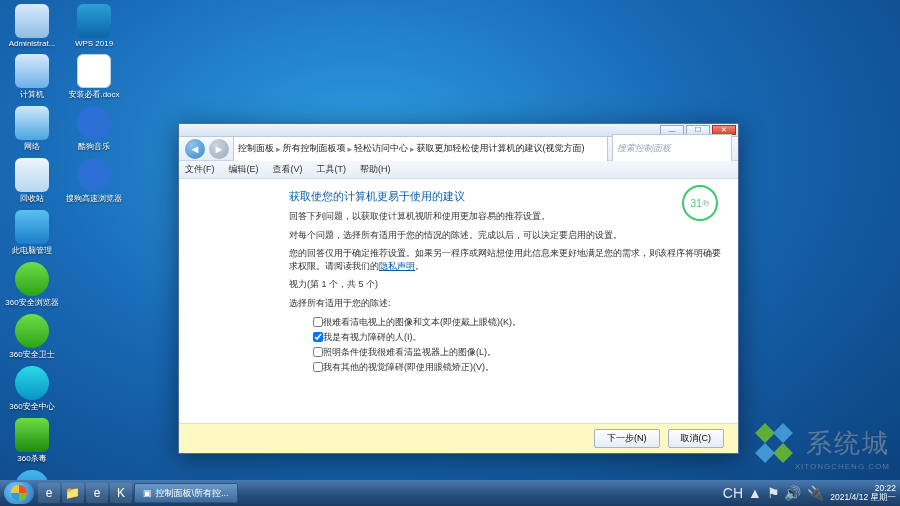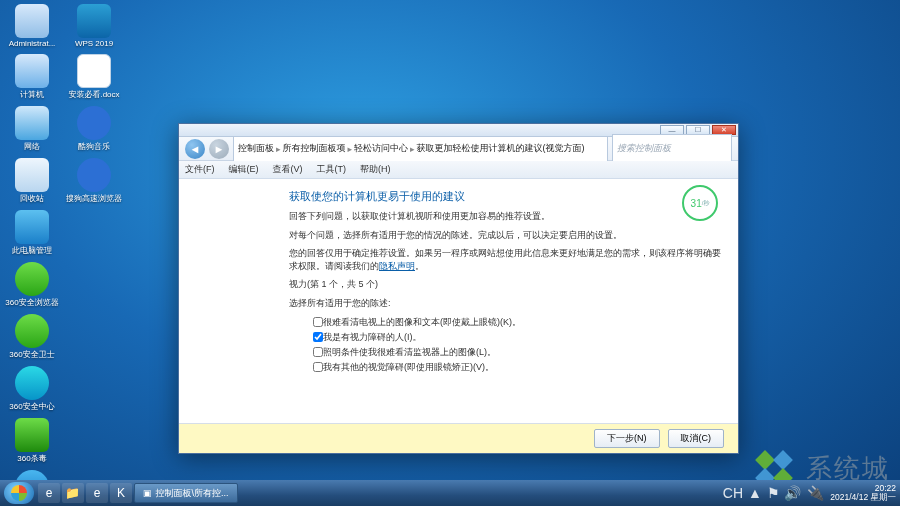--- a/index.html
+++ b/index.html
@@ -42,21 +42,21 @@
 .content a { color:#0a5ea8; text-decoration:underline;}
 .subhead { margin-top:6px; margin-bottom:4px;}
 .cb-row { display:flex; align-items:center; margin:2px 0 2px 24px; font-size:9px;}
 .cb-row input { width:10px; height:10px;}
 .meter { position:absolute; right:20px; top:6px; width:36px; height:36px; border-radius:50%; border:2px solid #3fc96c; display:flex;align-items:center;justify-content:center; font-size:10px; color:#3fc96c;}
 .meter .u{font-size:6px;color:#7aa;}
 .footer { height:30px; border-top:1px solid #d6dee8; display:flex; align-items:center; justify-content:flex-end; padding:0 14px; gap:8px; background:#fef9c3;}
 .btn { height:19px; padding:0 12px; font-size:9px; border:1px solid #9fb3c9; background:linear-gradient(#fefefe,#e6edf5); border-radius:2px; display:flex;align-items:center;}
 
 
-.wm { position:absolute; right:10px; bottom:20px; display:flex; align-items:center; gap:16px; opacity:.85;}
+.wm { position:absolute; right:10px; bottom:45px; display:flex; gap:16px; opacity:.85;}
 .wm .diamond { width:14px; height:14px; background:#6fbf2b; transform:rotate(45deg);}
 .wm .dgrid{ display:grid; grid-template-columns:repeat(2,14px); gap:4px;}
 .wm .txt { color:#6a8299; font-size:26px; letter-spacing:2px;}
 .wm .sub { position:absolute; right:0; bottom:-10px; font-size:8px; color:#6a8299; letter-spacing:1px;}
 
 
 .taskbar { position:absolute; left:0; right:0; bottom:0; height:26px; background:linear-gradient(#4a7bb0,#244d7c 60%,#1a3d64); display:flex; align-items:center; padding:0 4px; color:#fff; font-size:9px;}
 .start { width:30px; height:22px; border-radius:11px; background:radial-gradient(circle at 40% 35%,#7fd0ff,#1d6fb5); display:flex;align-items:center;justify-content:center; margin-right:4px;}
 .start .orb{ width:16px;height:16px;border-radius:50%;background:conic-gradient(#f04e30 0 25%,#7ebd2f 0 50%,#2f9fd8 0 75%,#f7c72e 0);}
 .tb-ico { width:22px; height:20px; background:rgba(255,255,255,.12); margin-right:2px; border-radius:2px; display:flex;align-items:center;justify-content:center; font-size:12px;}

